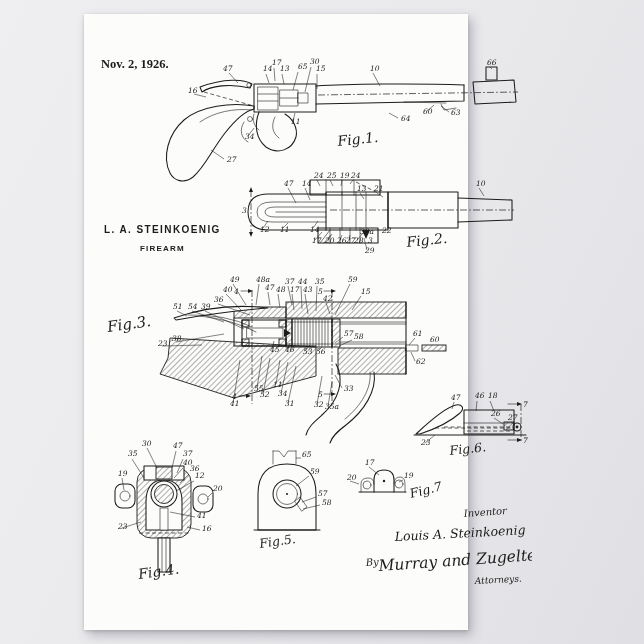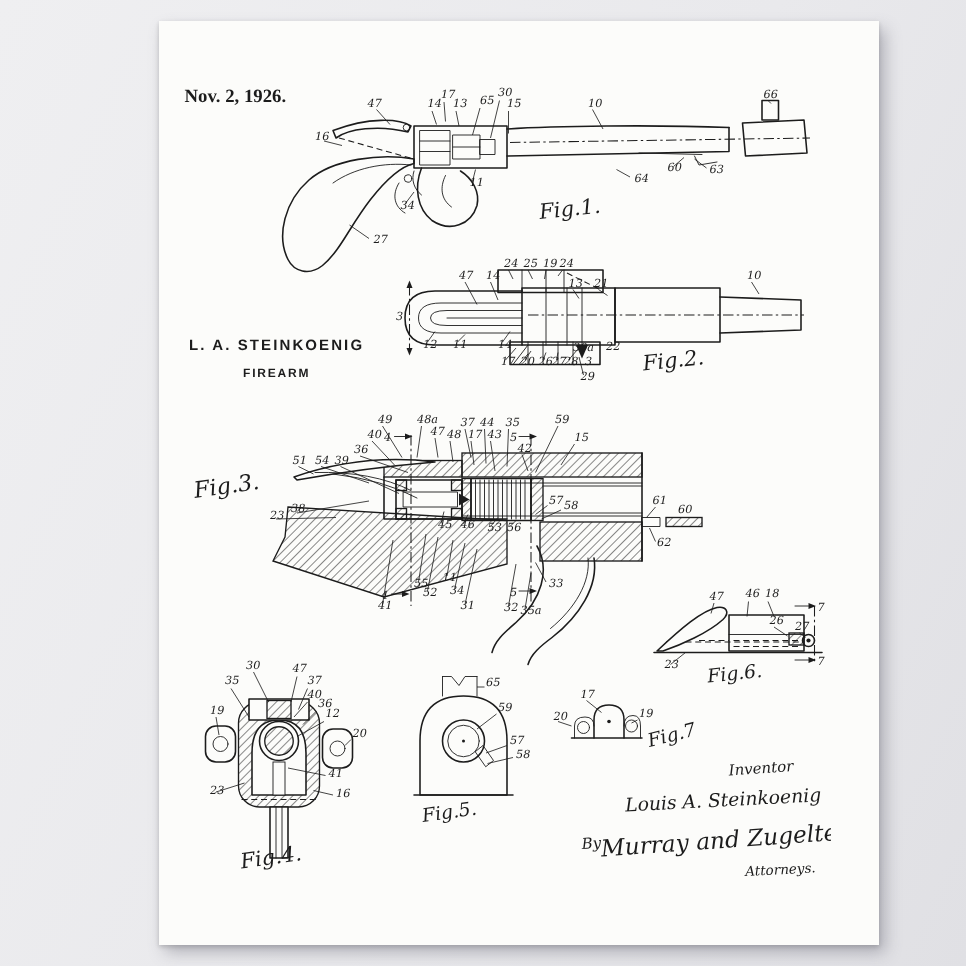--- a/index.html
+++ b/index.html
@@ -7,21 +7,21 @@
     --ink:#1c1c1c;
     --background:#e9e9eb;
   }
   html,body{margin:0;padding:0;}
   body{width:644px;height:644px;overflow:hidden;font-family:"Liberation Sans",sans-serif;}
   .stage{
     position:relative;width:644px;height:644px;
     background:linear-gradient(115deg,#efeff1 0%,#e9e9ec 55%,#e0e0e4 100%);
   }
   .poster{
-    position:absolute;left:106px;top:14px;width:480px;height:616px;
+    position:absolute;left:84px;top:14px;width:384px;height:616px;
     background:var(--paper);
     box-shadow:4px 5px 10px rgba(110,110,125,0.45), 0 1px 3px rgba(0,0,0,0.18);
   }
   svg{display:block;}
   .ln{fill:none;stroke:var(--ink);stroke-width:1.05;stroke-linecap:round;stroke-linejoin:round;}
   .thin{fill:none;stroke:var(--ink);stroke-width:0.6;stroke-linecap:round;stroke-linejoin:round;}
   .dash{fill:none;stroke:var(--ink);stroke-width:0.7;stroke-dasharray:4 2.5;}
   .dashdot{fill:none;stroke:var(--ink);stroke-width:0.7;stroke-dasharray:7 2.2 1.6 2.2;}
   .hatchfill{fill:url(#hatch);stroke:var(--ink);stroke-width:0.9;}
   .paperfill{fill:var(--paper);stroke:var(--ink);stroke-width:1.05;stroke-linejoin:round;}

